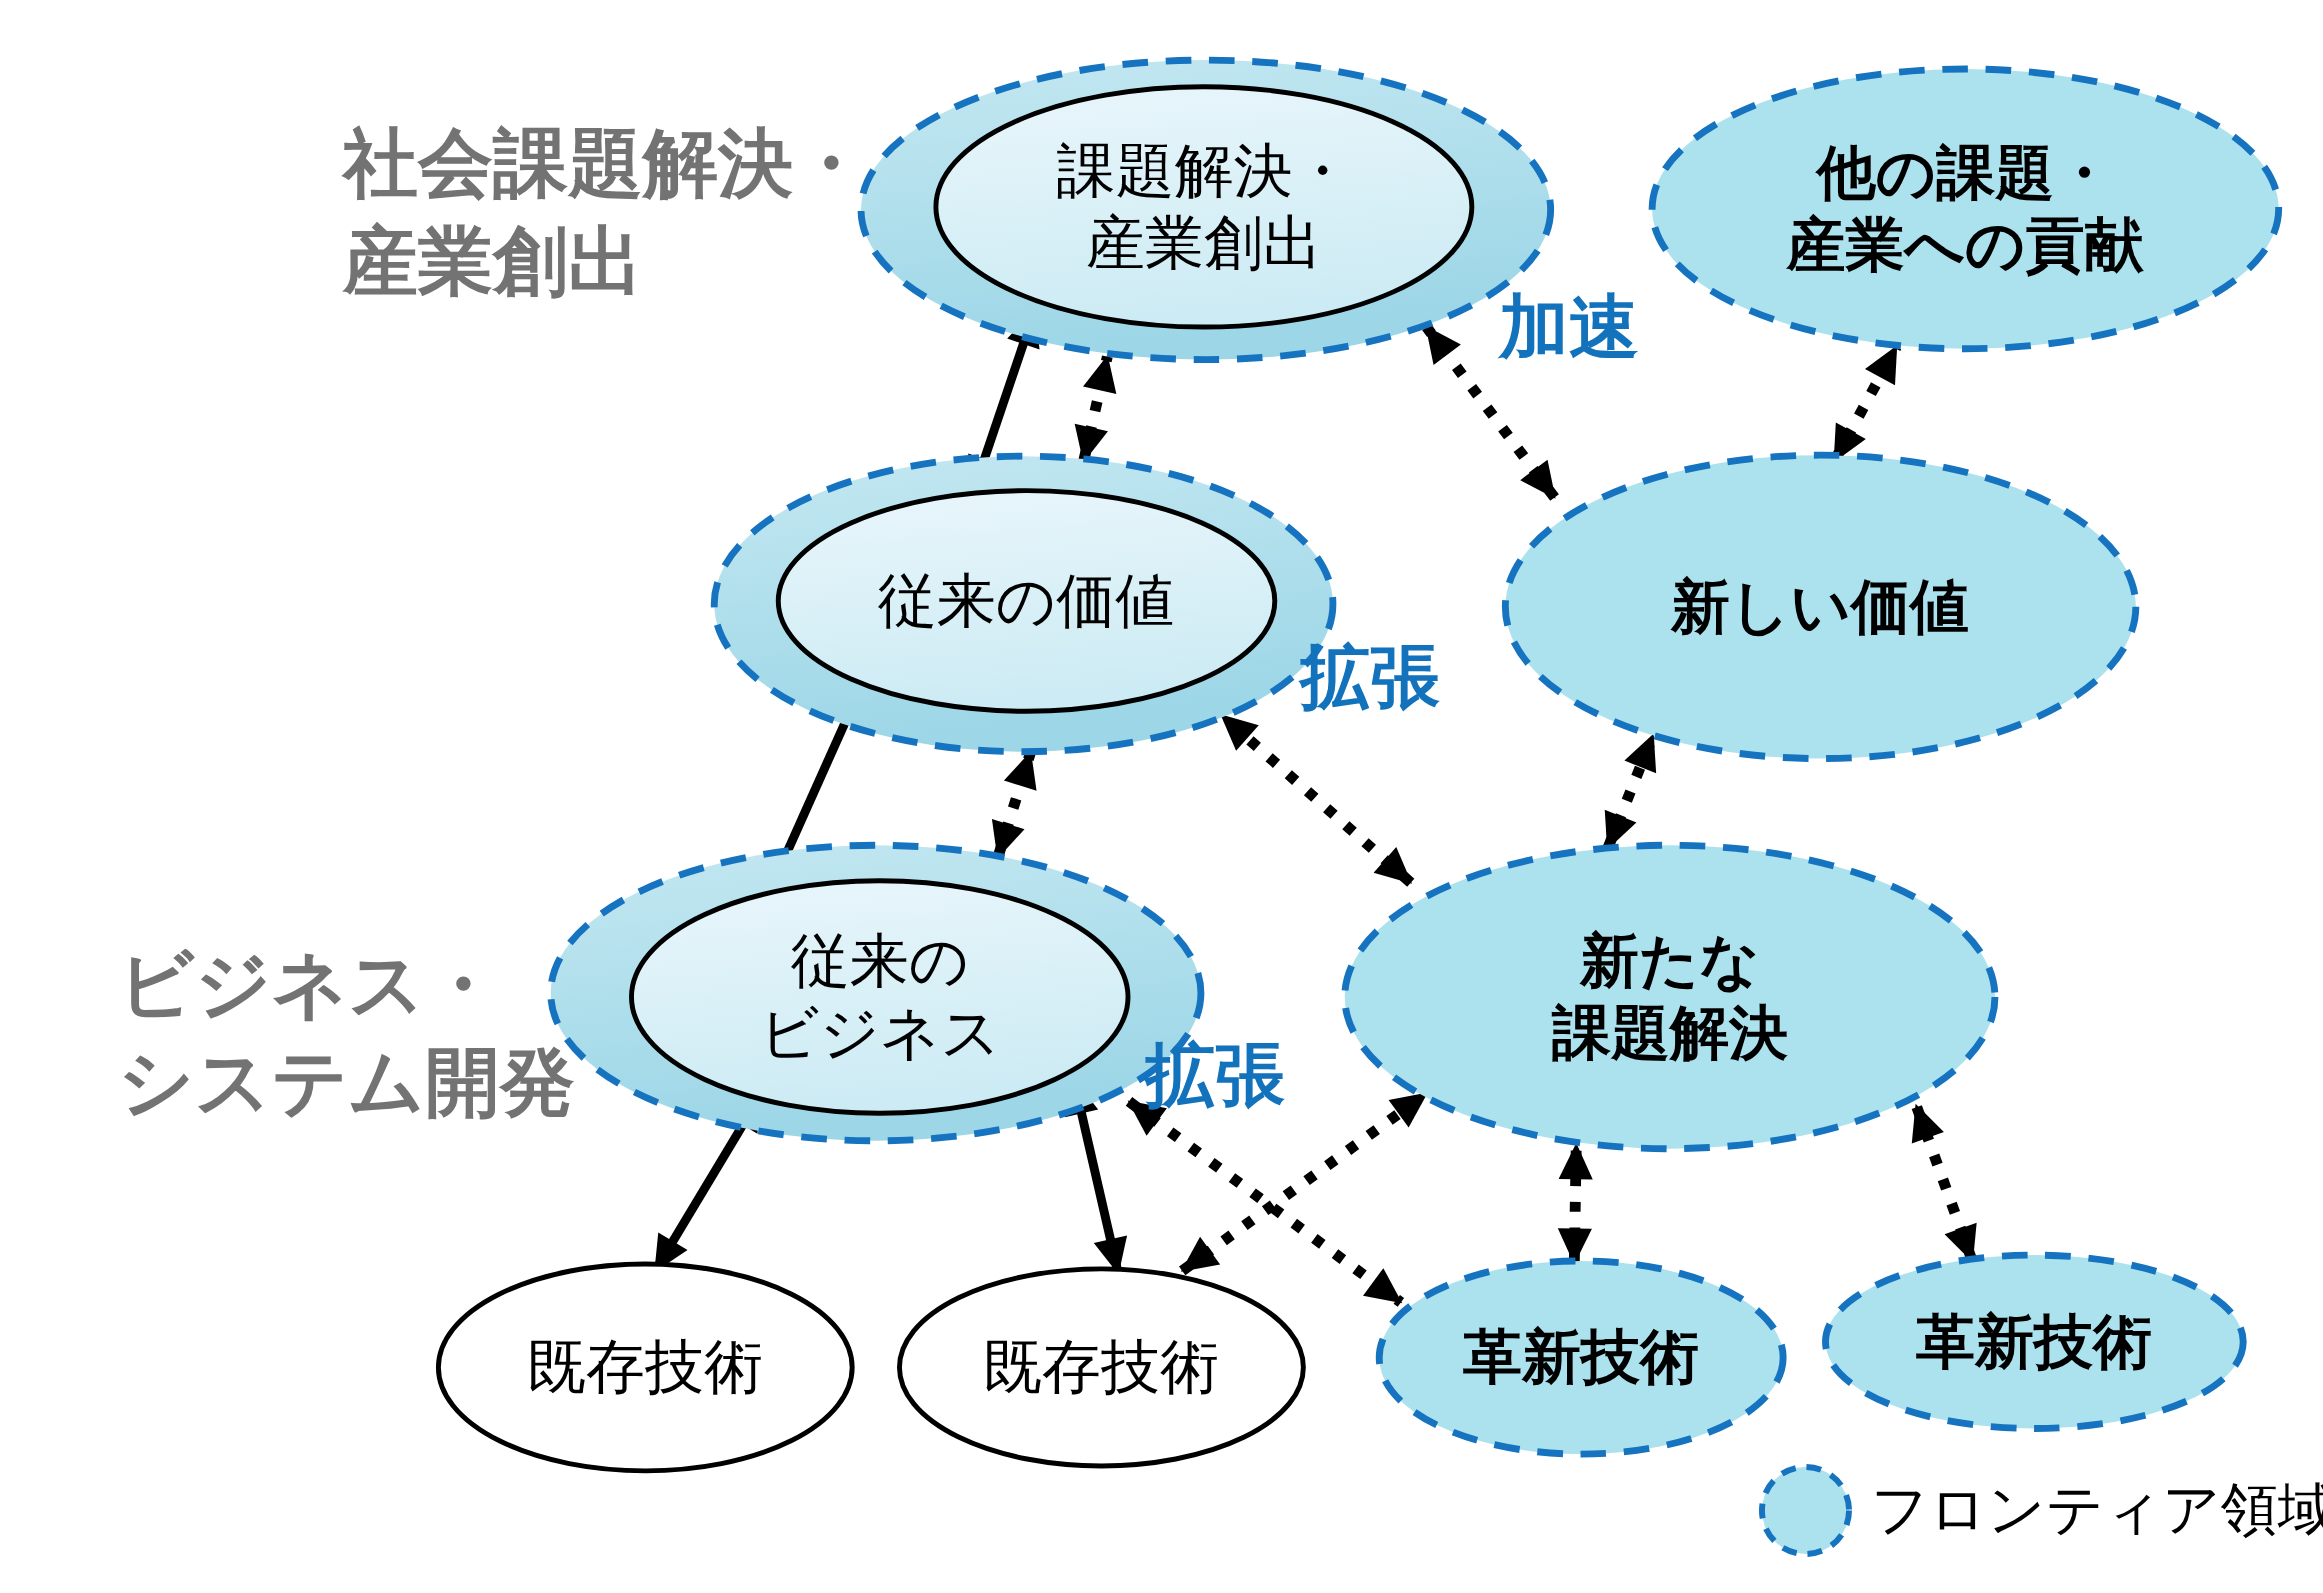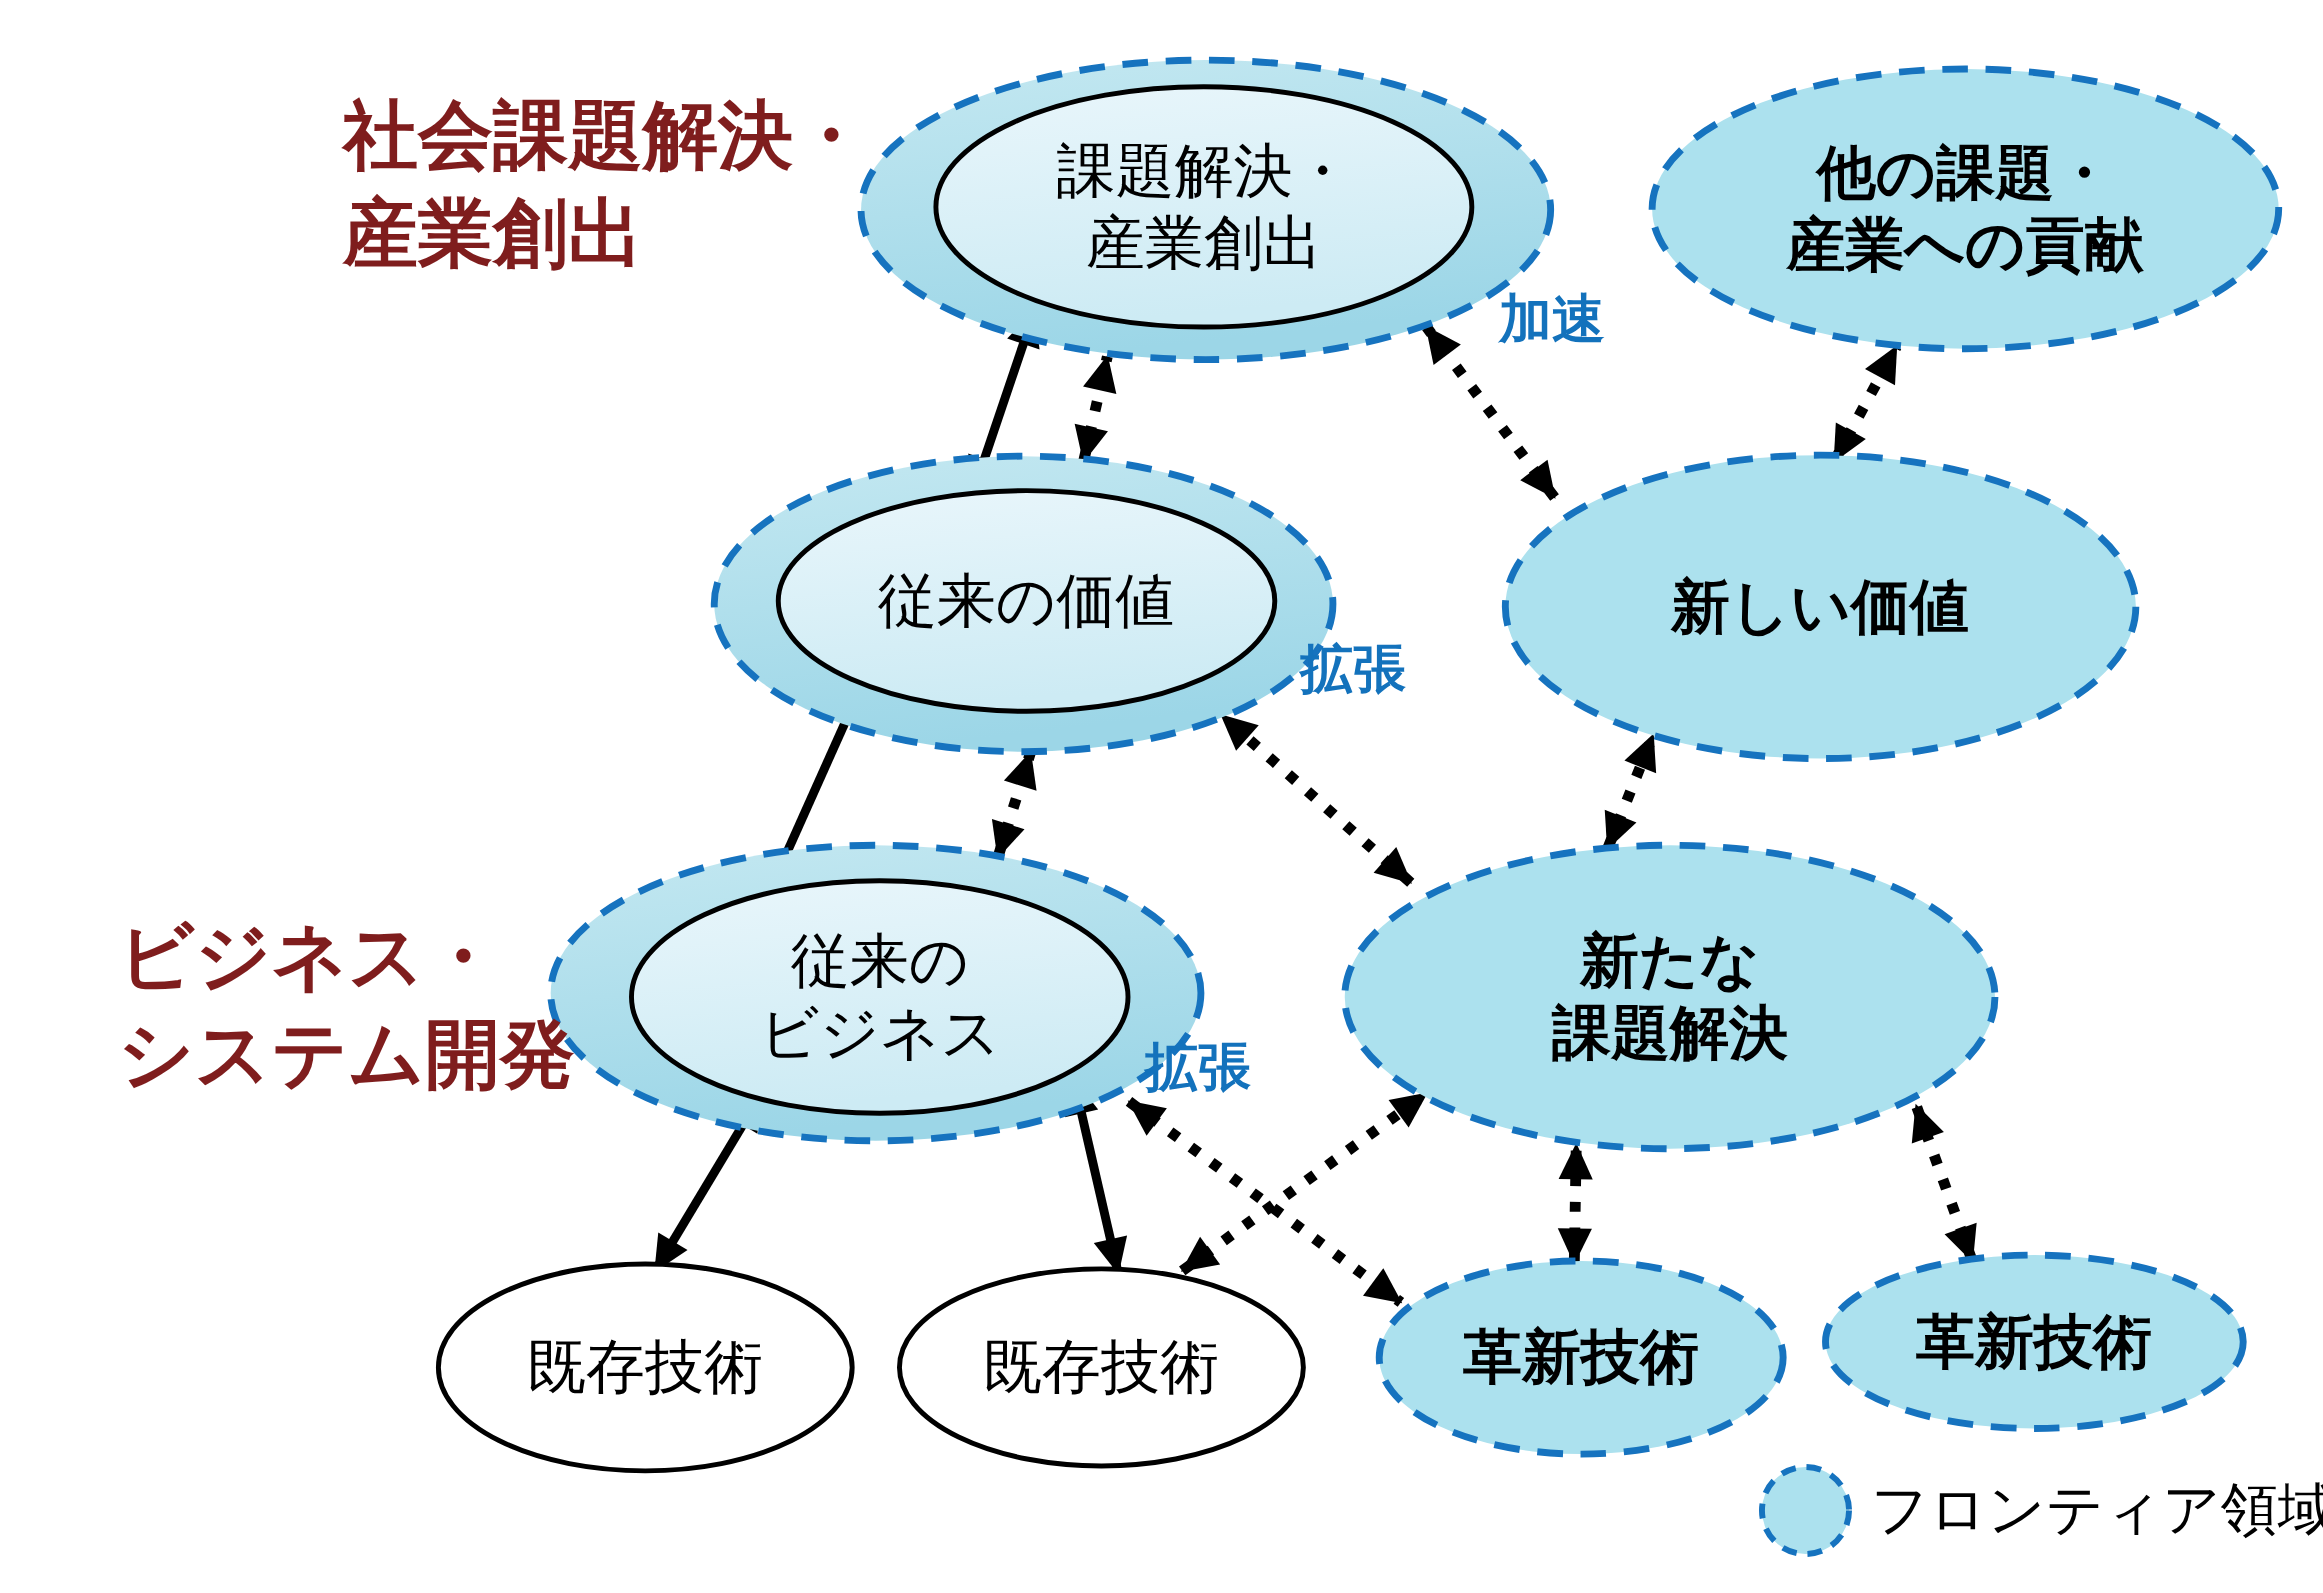--- a/index.html
+++ b/index.html
@@ -9,42 +9,43 @@
     background:#ffffff;
     overflow:hidden;
     font-family:"DejaVu Sans", sans-serif;
   }
   #diagram-svg{position:absolute;left:0;top:0;}
   .row-label{
     position:absolute;
     font-weight:bold;
     font-size:75px;
     line-height:1.3;
-    color:#7f1d1d;
+    color:#737373;
     white-space:pre-line;
+    margin-top:28px;
   }
   #row-label-1{left:343px;top:87px;}
   #row-label-2{left:223px;top:487px;}
   #row-label-3{left:118px;top:908px;}
   #row-label-4{left:63px;top:1312px;}
   .node-label{
     position:absolute;
     transform:translate(-50%,-50%);
     text-align:center;
     font-size:59px;
     line-height:1.22;
     color:#000000;
     white-space:pre-line;
     pointer-events:none;
   }
   .node-label.bold{font-weight:bold;}
   .edge-label{
     position:absolute;
     font-weight:bold;
-    font-size:53px;
+    font-size:70px;
     line-height:1;
     white-space:nowrap;
   }
   #edge-label-kasoku{left:1499px;top:292px;}
   #edge-label-kakuchou-1{left:1300px;top:642px;}
   #edge-label-kakuchou-2{left:1145px;top:1040px;}
   #legend{position:absolute;left:1758px;top:1463px;display:flex;align-items:center;}
   #legend-label{font-size:57px;color:#000000;margin-left:17.7px;white-space:nowrap;}
 </style>
 </head>

